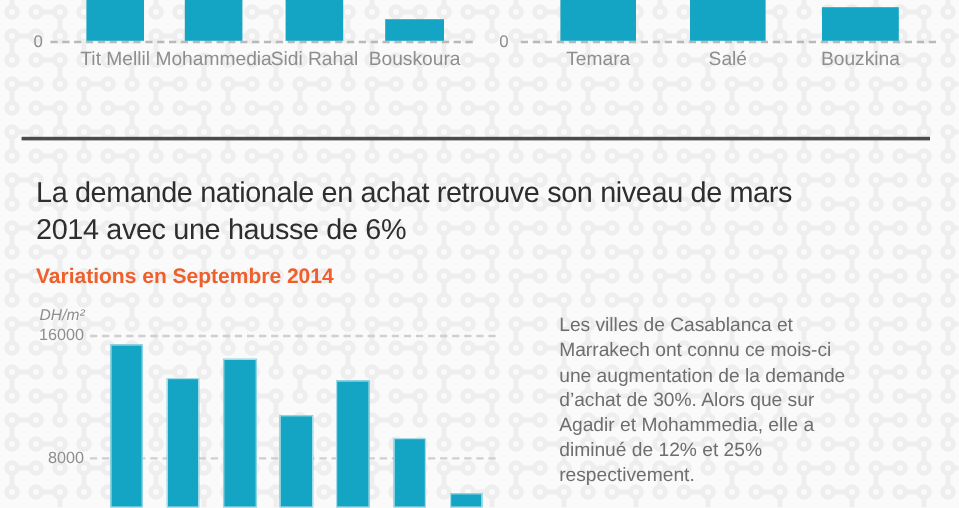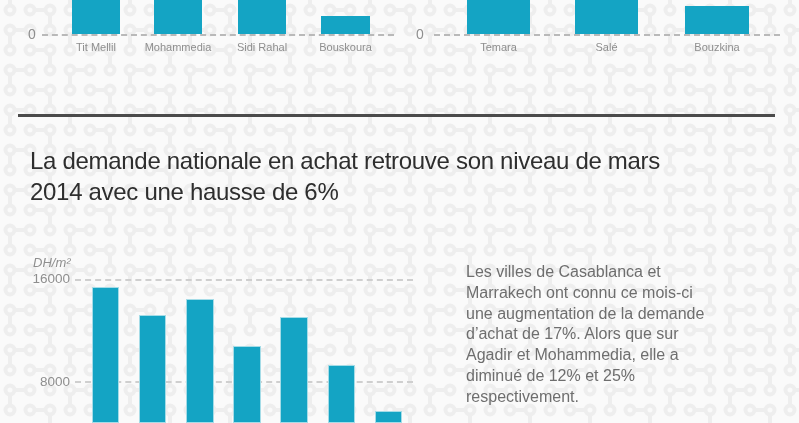--- a/index.html
+++ b/index.html
@@ -11,21 +11,21 @@
   #bgsvg{position:absolute;left:0;top:0;}
   .layer{position:absolute;inset:0;}
   .bar{position:absolute;background:var(--teal,#14A4C4);}
   .pbar{position:absolute;background:var(--teal,#14A4C4);border:1px solid #A5DCE7;box-sizing:border-box;}
   .zero{position:absolute;font-size:14px;color:var(--axis,#8E8E8E);}
   #tl-zero{left:28px;top:26px;}
   #tr-zero{left:416px;top:26px;}
   .baseline{position:absolute;height:0;border-top:2px dashed var(--axis_dash,#B9B9B9);}
   #tl-base{left:42px;width:352px;top:34px;}
   #tr-base{left:434px;width:346px;top:34px;}
-  .cat{position:absolute;top:41px;transform:translateX(-50%);font-size:11px;color:var(--axis,#8E8E8E);white-space:nowrap;}
+  .cat{position:absolute;top:41px;transform:translateX(-50%);font-size:16px;color:var(--axis,#8E8E8E);white-space:nowrap;}
   #divider{position:absolute;left:18px;top:114px;width:757px;height:3px;background:var(--divider,#4B4B4B);}
   #title{
     position:absolute;left:30px;top:145px;width:770px;margin:0;
     font-size:24px;line-height:31px;font-weight:400;letter-spacing:-0.3px;
     color:var(--heading,#2E2E2E);white-space:pre-line;
   }
   #subtitle{
     position:absolute;left:30px;top:220px;margin:0;
     font-size:17.5px;font-weight:700;color:var(--orange,#EE5F2C);
   }
@@ -90,37 +90,38 @@
       <div class="bar" style="left: 575px; width: 63px; top: 0px; height: 34px;"></div>
       <span class="cat" style="left: 606.5px; top: 41px;">Salé</span>
       <div class="bar" style="left: 685px; width: 64px; top: 6px; height: 28px;"></div>
       <span class="cat" style="left: 717px; top: 41px;">Bouzkina</span>
     </div>
 
   <div id="divider"></div>
 
   <h1 id="title">La demande nationale en achat retrouve son niveau de mars
 2014 avec une hausse de 6%</h1>
+  <h2 id="subtitle">Variations en Septembre 2014</h2>
 
   <div class="layer" id="price-chart">
     <span id="ylabel">DH/m²</span>
     <span class="tick" id="tick-hi">16000</span>
     <div class="gridline" id="grid-hi"></div>
     <span class="tick" id="tick-lo">8000</span>
     <div class="gridline" id="grid-lo"></div>
   <div class="pbar" style="left: 91.5px; width: 27.8px; top: 287.188px; bottom: 0px;"></div>
       <div class="pbar" style="left: 138.7px; width: 27.8px; top: 315.375px; bottom: 0px;"></div>
       <div class="pbar" style="left: 185.9px; width: 27.8px; top: 298.719px; bottom: 0px;"></div>
       <div class="pbar" style="left: 233.1px; width: 27.8px; top: 346.125px; bottom: 0px;"></div>
       <div class="pbar" style="left: 280.3px; width: 27.8px; top: 316.656px; bottom: 0px;"></div>
       <div class="pbar" style="left: 327.5px; width: 27.8px; top: 365.344px; bottom: 0px;"></div>
       <div class="pbar" style="left: 374.7px; width: 27.8px; top: 411.469px; bottom: 0px;"></div>
     </div>
 
   <p id="commentary">Les villes de Casablanca et
 Marrakech ont connu ce mois-ci
 une augmentation de la demande
-d’achat de 17%. Alors que sur
+d’achat de 30%. Alors que sur
 Agadir et Mohammedia, elle a
 diminué de 12% et 25%
 respectivement.</p>
 
 </div>
 
 </body></html>

